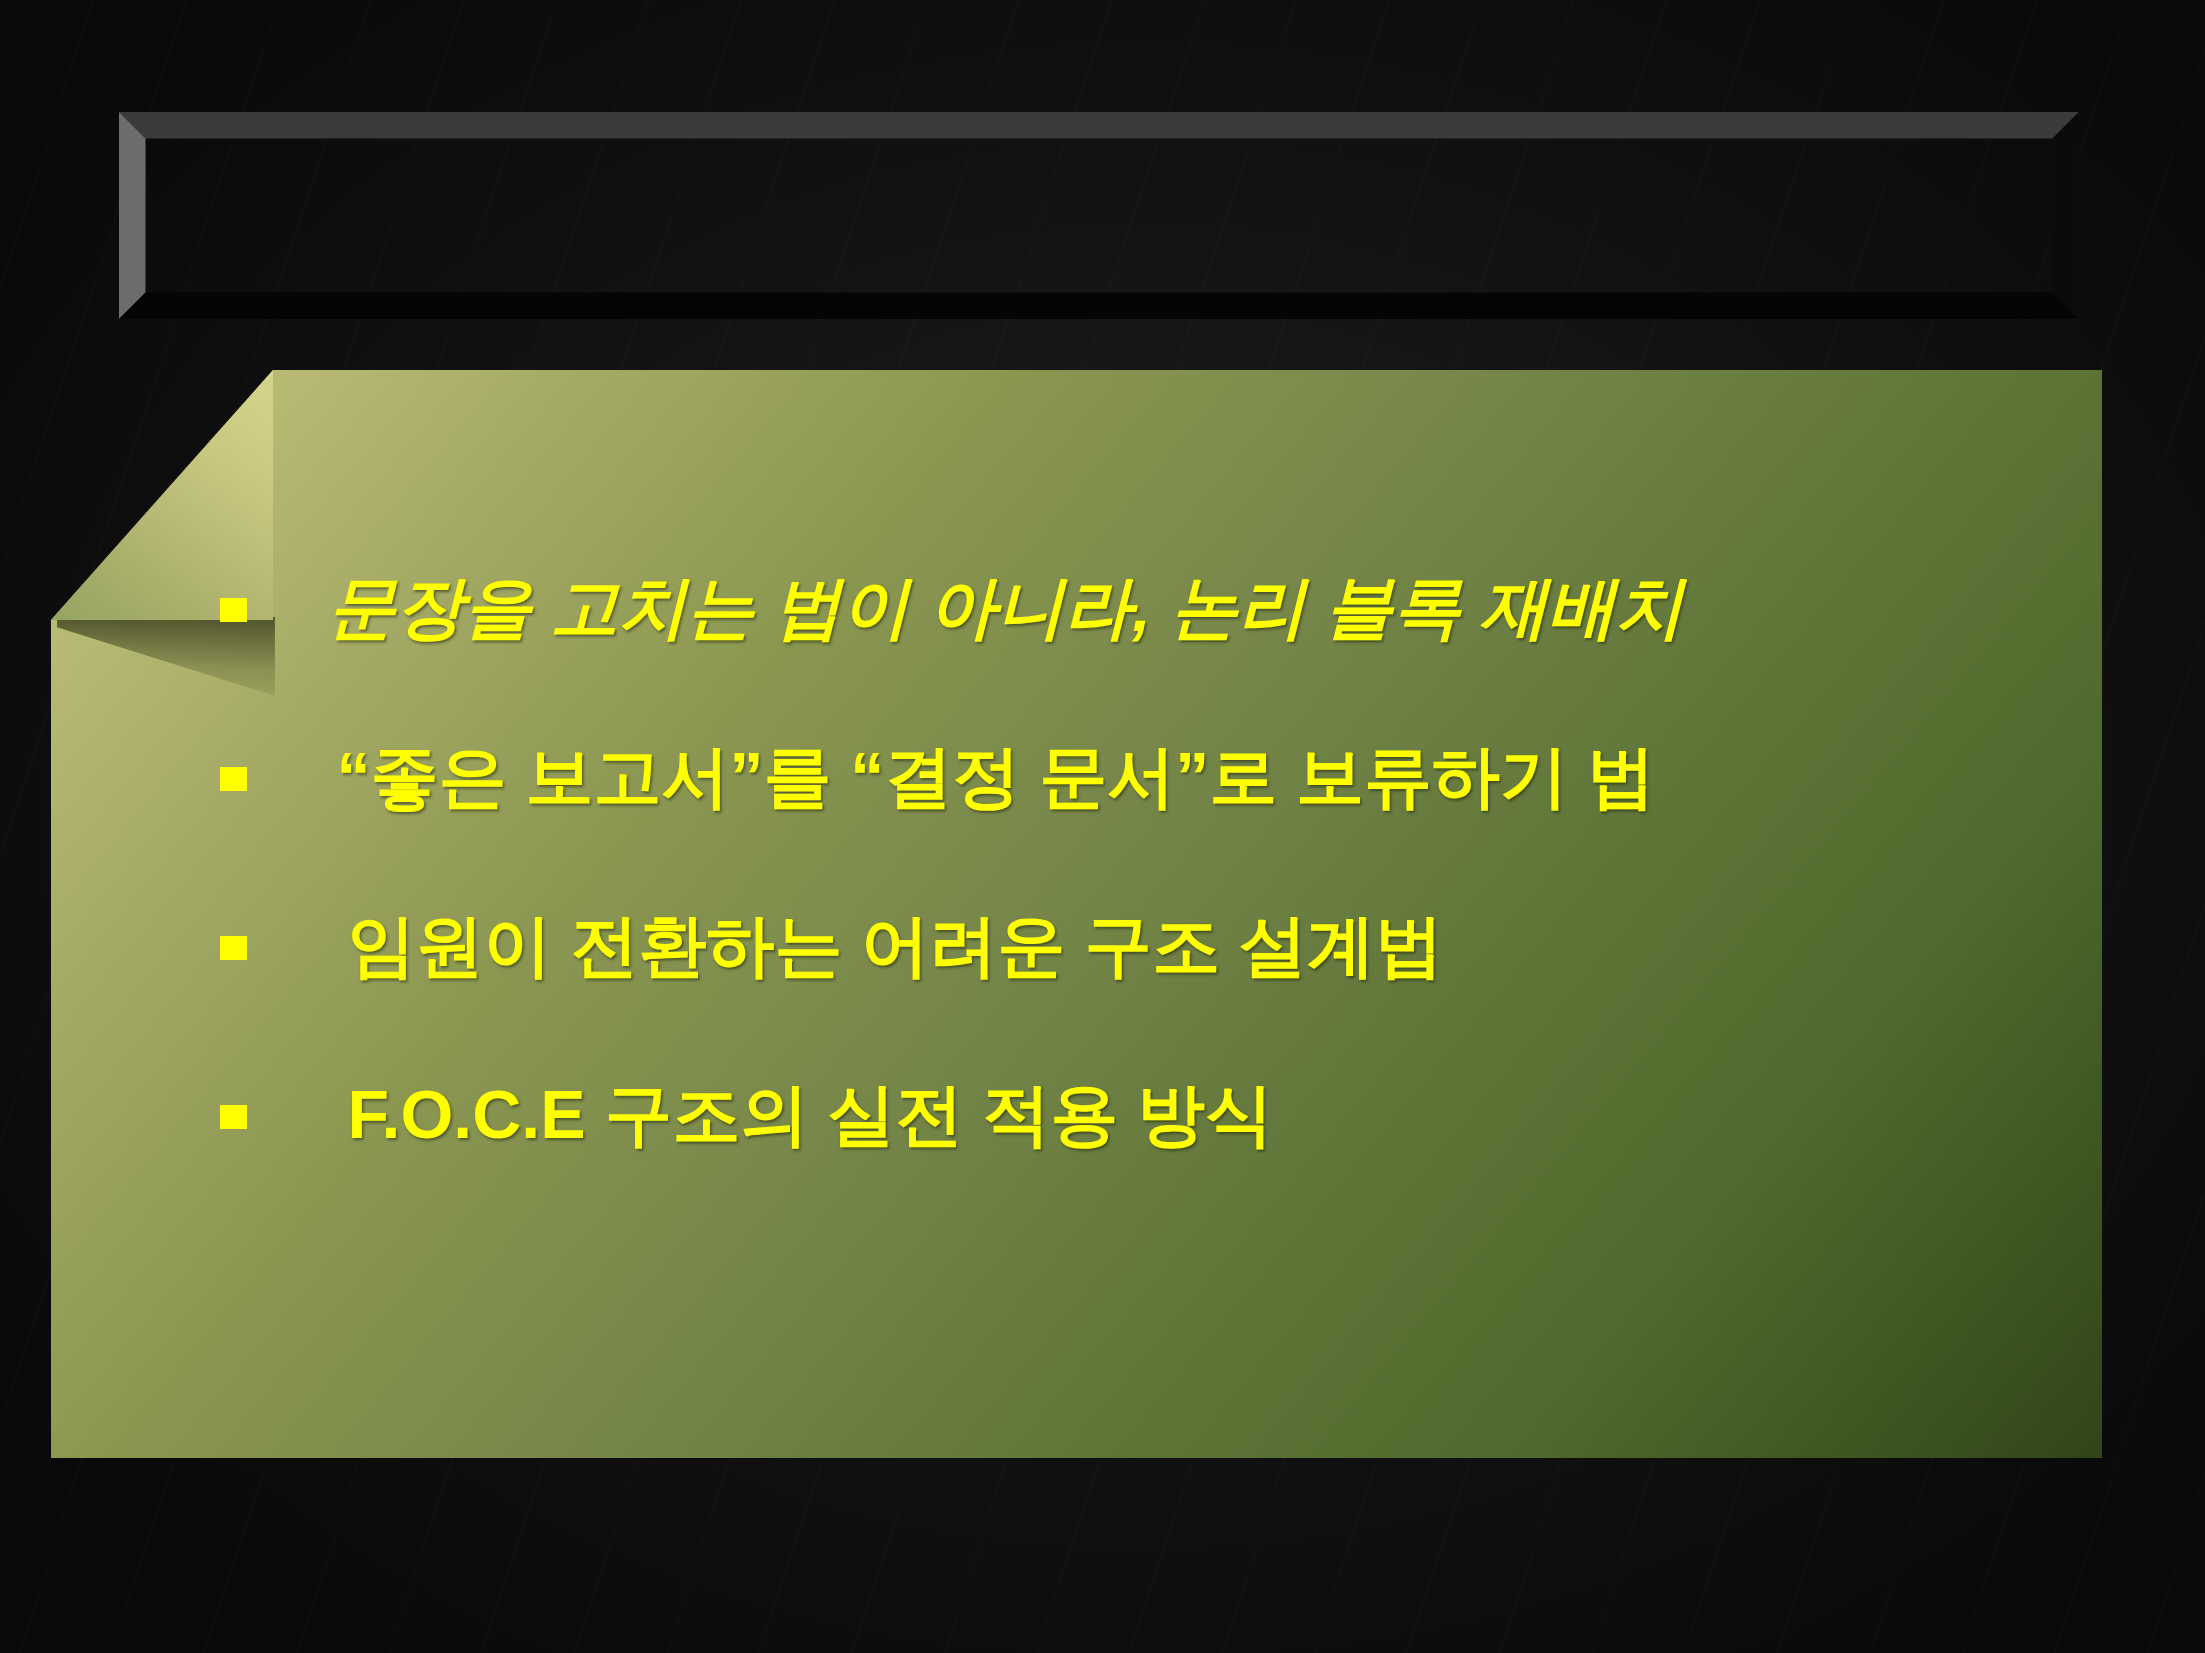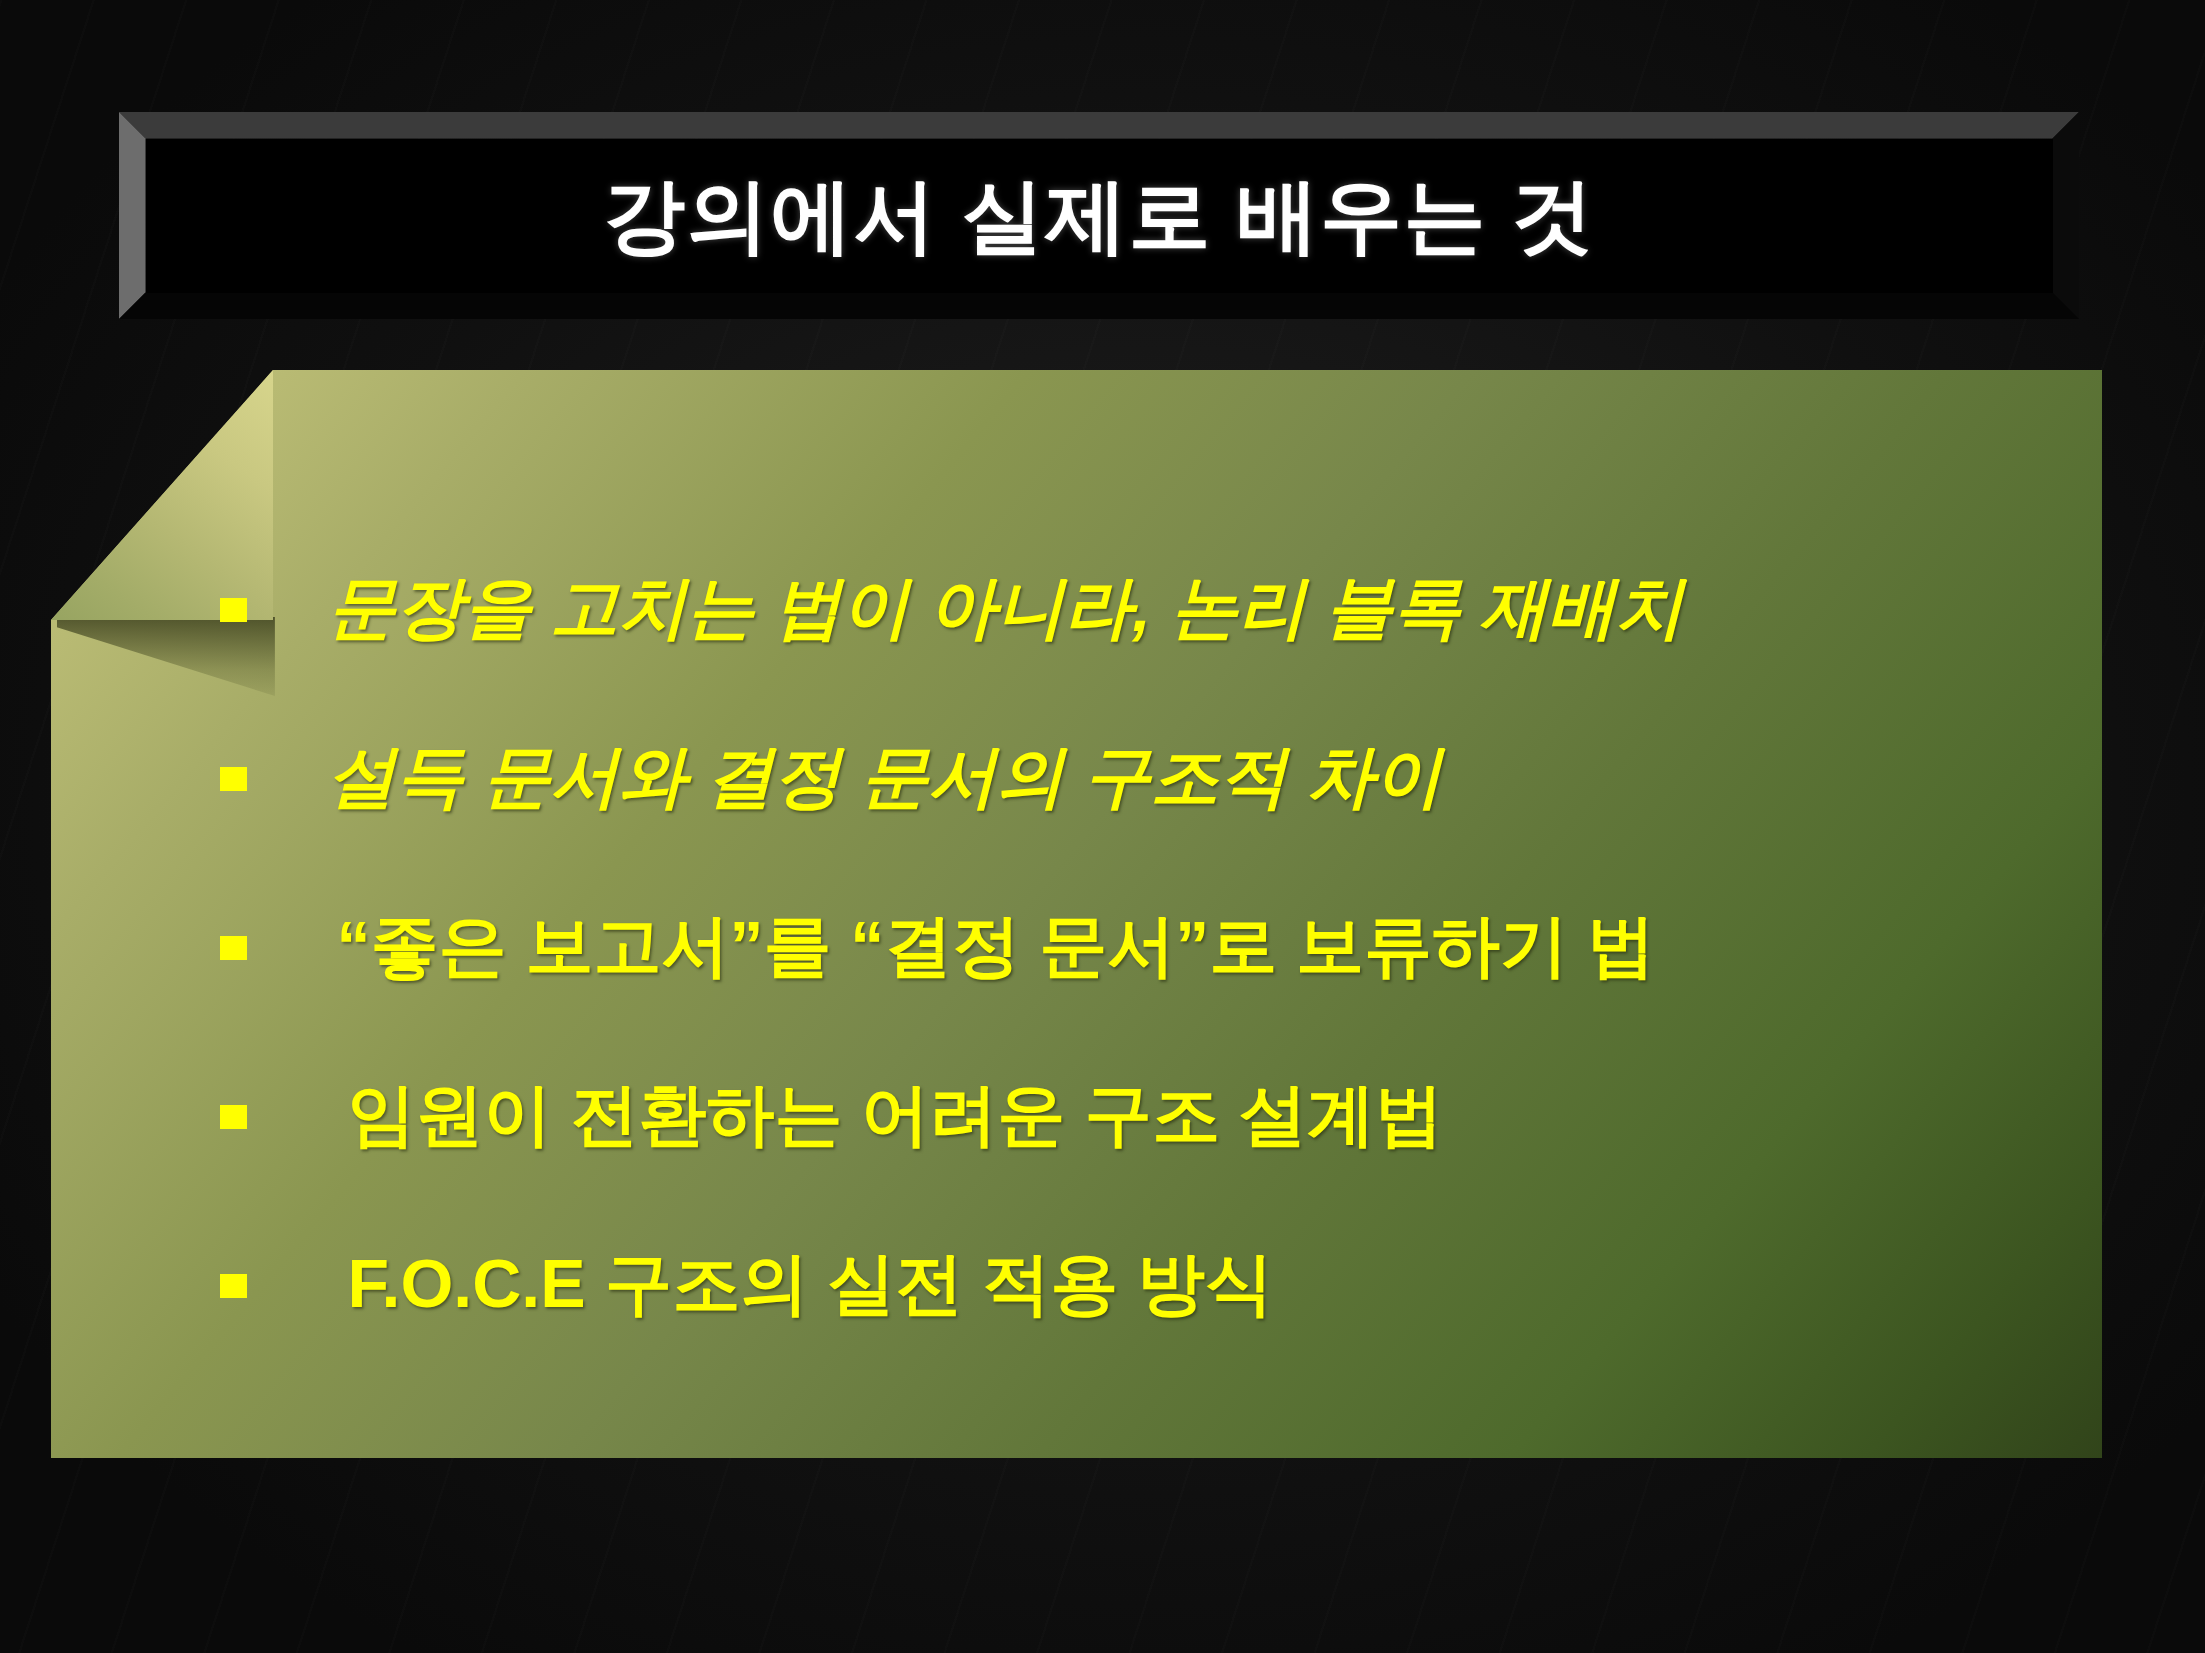--- a/index.html
+++ b/index.html
@@ -166,41 +166,34 @@
 
 <div id="slide">
 
   <div id="bg-streaks"></div>
 
   <div id="title-plaque">
     <div class="bevel bevel-top"></div>
     <div class="bevel bevel-left"></div>
     <div class="bevel bevel-right"></div>
     <div class="bevel bevel-bottom"></div>
-    <div id="title-face">
-      <div id="title-text">강의에서 실제로 배우는 것</div>
-    </div>
   </div>
 
   <div id="content-wrap">
     <div id="page-body"></div>
     <div id="fold-shadow"></div>
     <div id="fold-flap"></div>
 
     <div id="bullet-list">
 
       <div class="bullet-row">
         <span class="bullet-marker"></span>
         <span class="bullet-text indent-sm">문장을 고치는 법이 아니라, 논리 블록 재배치</span>
       </div>
 
-      <div class="bullet-row">
-        <span class="bullet-marker"></span>
-        <span class="bullet-text indent-sm">설득 문서와 결정 문서의 구조적 차이</span>
-      </div>
 
       <div class="bullet-row">
         <span class="bullet-marker"></span>
         <span class="bullet-text indent-md">“좋은 보고서”를 “결정 문서”로 보류하기 법</span>
       </div>
 
       <div class="bullet-row">
         <span class="bullet-marker"></span>
         <span class="bullet-text indent-lg">임원이 전환하는 어려운 구조 설계법</span>
       </div>

